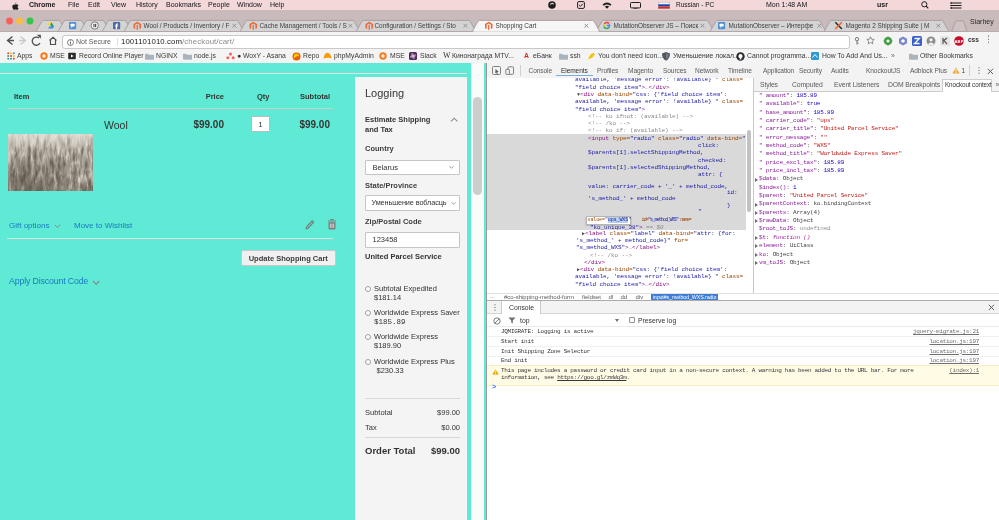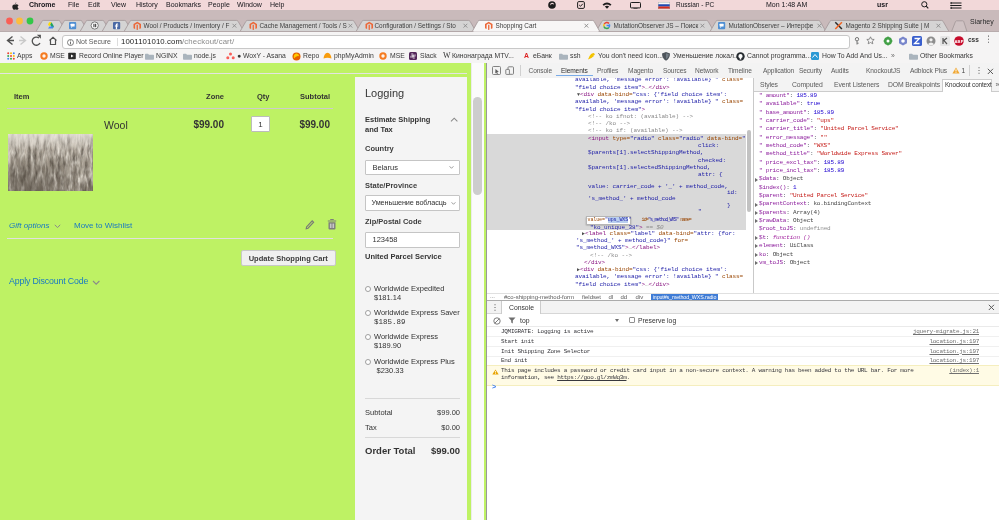--- a/index.html
+++ b/index.html
@@ -15,21 +15,21 @@
   #omnibox{position:absolute;left:62px;top:2.5px;width:786px;height:12.5px;background:#fff;
      border:1px solid #c8c8c8;border-radius:3px;}
   #omnibox .sec{position:absolute;left:13px;top:0;line-height:12.5px;font-size:7px;color:#5a5a5a;}
   #omnibox .url{position:absolute;left:58px;top:0;line-height:12.5px;font-size:7.8px;color:#8b8b8b;letter-spacing:0.1px;}
   #omnibox .url b{color:#242424;font-weight:normal;}
   #omnibox .sep{position:absolute;left:53.5px;top:2px;height:8.5px;width:1px;background:#ddd;}
   
   #bookbar{left:0;top:49px;width:999px;height:13.5px;background:#f5f4f4;border-bottom:1px solid #cfcccc;}
   #bookbar .bi{position:absolute;top:0;height:13.5px;line-height:13.5px;font-size:6.8px;color:#383838;white-space:nowrap;}
   
-  #page{left:0;top:63px;width:486px;height:457px;background:#bef264;}
+  #page{left:0;top:63px;width:486px;height:457px;background:#5eead4;}
   .pt{position:absolute;white-space:nowrap;color:#333;}
   .blue{color:#1979c3;}
   .hline{position:absolute;height:1px;background:#d9d9d9;}
   #summary{position:absolute;left:354.5px;top:14px;width:112.5px;height:443px;background:#f4f4f4;}
   .sel{position:absolute;left:10px;width:93.5px;height:13.5px;background:#fff;border:1px solid #c5c5c5;
        border-radius:1px;font-size:7.5px;line-height:13.5px;color:#333;}
   .sel .tx{position:absolute;left:7px;top:0;}
   .caret{position:absolute;right:5px;top:4.5px;width:5px;height:5px;}
   .radio{position:absolute;left:10.5px;width:6px;height:6px;border:0.8px solid #a0a0a0;border-radius:50%;background:#fff;box-sizing:border-box;}
   
@@ -330,21 +330,21 @@
     <div class="bi" style="left:891px;color:#666;">»</div>
     <svg class="abs" style="left:909px;top:3.5px" width="9" height="7">
         <path d="M0 1.5 Q0 0.7 0.8 0.7 L3 0.7 L4 1.8 L8.2 1.8 Q9 1.8 9 2.6 L9 6 Q9 6.8 8.2 6.8 L0.8 6.8 Q0 6.8 0 6 Z" fill="#aab4bd"></path>
       </svg>
     <div class="bi" style="left:920px;">Other Bookmarks</div>
   </div>
 
   <div id="page" class="abs">
     <div class="hline" style="left:0;top:10px;width:467px;background:#e3e3e3;"></div>
     <div class="pt" style="left:14px;top:28.5px;font-size:7.5px;font-weight:bold;line-height:10px;">Item</div>
-    <div class="pt" style="right:262px;top:28.5px;font-size:7.5px;font-weight:bold;line-height:10px;">Zone</div>
+    <div class="pt" style="right:262px;top:28.5px;font-size:7.5px;font-weight:bold;line-height:10px;">Price</div>
     <div class="pt" style="left:257px;top:28.5px;font-size:7.5px;font-weight:bold;line-height:10px;">Qty</div>
     <div class="pt" style="right:156px;top:28.5px;font-size:7.5px;font-weight:bold;line-height:10px;">Subtotal</div>
     <div class="hline" style="left:7px;top:44.5px;width:326px;background:#cccccc;"></div>
     <div class="pt" style="left:104px;top:56px;font-size:10.5px;line-height:12px;">Wool</div>
     <div class="pt" style="right:262px;top:56px;font-size:10px;font-weight:bold;line-height:12px;">$99.00</div>
     <div class="pt" style="left:251px;top:53px;width:19px;height:16px;border:0.5px solid #bcbcbc;border-radius:1px;
          text-align:center;font-size:8px;line-height:16px;box-sizing:border-box;background:#fff;">1</div>
     <div class="pt" style="right:156px;top:56px;font-size:10px;font-weight:bold;line-height:12px;">$99.00</div>
     <svg class="abs" style="left:7.5px;top:71px" width="85" height="57" viewBox="0 0 85 57">
       <defs>
@@ -378,21 +378,21 @@
           <feFlood flood-color="#f3eee4" result="lt"></feFlood>
           <feComposite in="lt" in2="nb" operator="in"></feComposite>
         </filter>
       </defs>
       <rect width="85" height="57" fill="url(#wg)"></rect>
       <rect width="85" height="57" filter="url(#wn)" opacity="0.8"></rect>
       <rect width="85" height="57" filter="url(#wl)" opacity="0.85"></rect>
       <rect width="85" height="57" fill="url(#wr)"></rect>
       <rect y="0" width="85" height="16" fill="url(#wt)"></rect>
     </svg>
-    <div class="pt blue" style="left:9px;top:155.5px;font-size:8px;line-height:13px;font-style:italic;">Gift options</div>
+    <div class="pt blue" style="left:9px;top:155.5px;font-size:8px;line-height:13px;">Gift options</div>
     <svg class="abs" style="left:54px;top:161px" width="7" height="5">
         <path d="M0.8 0.8 L3.5 3.6 L6.2 0.8" stroke="#8a8a8a" stroke-width="1" fill="none"></path>
       </svg>
     <div class="pt blue" style="left:74px;top:155.5px;font-size:8px;line-height:13px;">Move to Wishlist</div>
     <svg class="abs" style="left:305px;top:156px" width="10" height="11" viewBox="0 0 10 11">
       <path d="M1.6 7.8 L7.2 1.8 L8.6 3.2 L3 9.2 L1.2 9.7 Z" fill="none" stroke="#787878" stroke-width="1.1"></path>
     </svg>
     <svg class="abs" style="left:326.5px;top:156px" width="10" height="11" viewBox="0 0 10 11">
       <path d="M1.5 3.2 H8.5 V9.6 Q8.5 10.4 7.7 10.4 H2.3 Q1.5 10.4 1.5 9.6 Z" fill="#7d7d7d"></path>
       <path d="M0.8 2 H9.2 M3.6 1.1 Q3.6 0.4 4.3 0.4 L5.7 0.4 Q6.4 0.4 6.4 1.1" stroke="#7d7d7d" stroke-width="1.1" fill="none"></path>
@@ -424,21 +424,21 @@
         <svg class="caret" style="right:3px" width="7" height="5" viewBox="0 0 7 5">
             <path d="M0.8 0.8 L3.5 3.6 L6.2 0.8" stroke="#777" stroke-width="1" fill="none"></path>
           </svg>
         </div>
       <div class="pt" style="left:10.5px;top:140px;font-size:7.5px;font-weight:bold;line-height:10px;color:#3d3d3d;">Zip/Postal Code</div>
       <div class="sel" style="top:155px;">
           <span class="tx">123458</span>
         </div>
       <div class="pt" style="left:10.5px;top:175px;font-size:7.5px;font-weight:bold;line-height:10px;">United Parcel Service</div>
       <div class="radio" style="top:208.5px;"></div>
-      <div class="pt" style="left:19.5px;top:206.5px;font-size:7.5px;line-height:10px;">Worldwide Expedited</div>
+      <div class="pt" style="left:19.5px;top:206.5px;font-size:7.5px;line-height:10px;">Subtotal Expedited</div>
       <div class="pt" style="left:19.5px;top:215.5px;font-size:7.5px;line-height:10px;">$181.14</div>
       <div class="radio" style="top:232.5px;"></div>
       <div class="pt" style="left:19.5px;top:230.5px;font-size:7.5px;line-height:10px;">Worldwide Express Saver</div>
       <div class="pt" style="left:19.5px;top:239.5px;font-size:7.5px;line-height:10px;font-family:Liberation Mono, monospace;">$185.89</div>
       <div class="radio" style="top:257px;"></div>
       <div class="pt" style="left:19.5px;top:255px;font-size:7.5px;line-height:10px;">Worldwide Express</div>
       <div class="pt" style="left:19.5px;top:264px;font-size:7.5px;line-height:10px;">$189.90</div>
       <div class="radio" style="top:282px;"></div>
       <div class="pt" style="left:19.5px;top:280px;font-size:7.5px;line-height:10px;">Worldwide Express Plus</div>
       <div class="pt" style="left:22px;top:289px;font-size:7.5px;line-height:10px;">$230.33</div>

